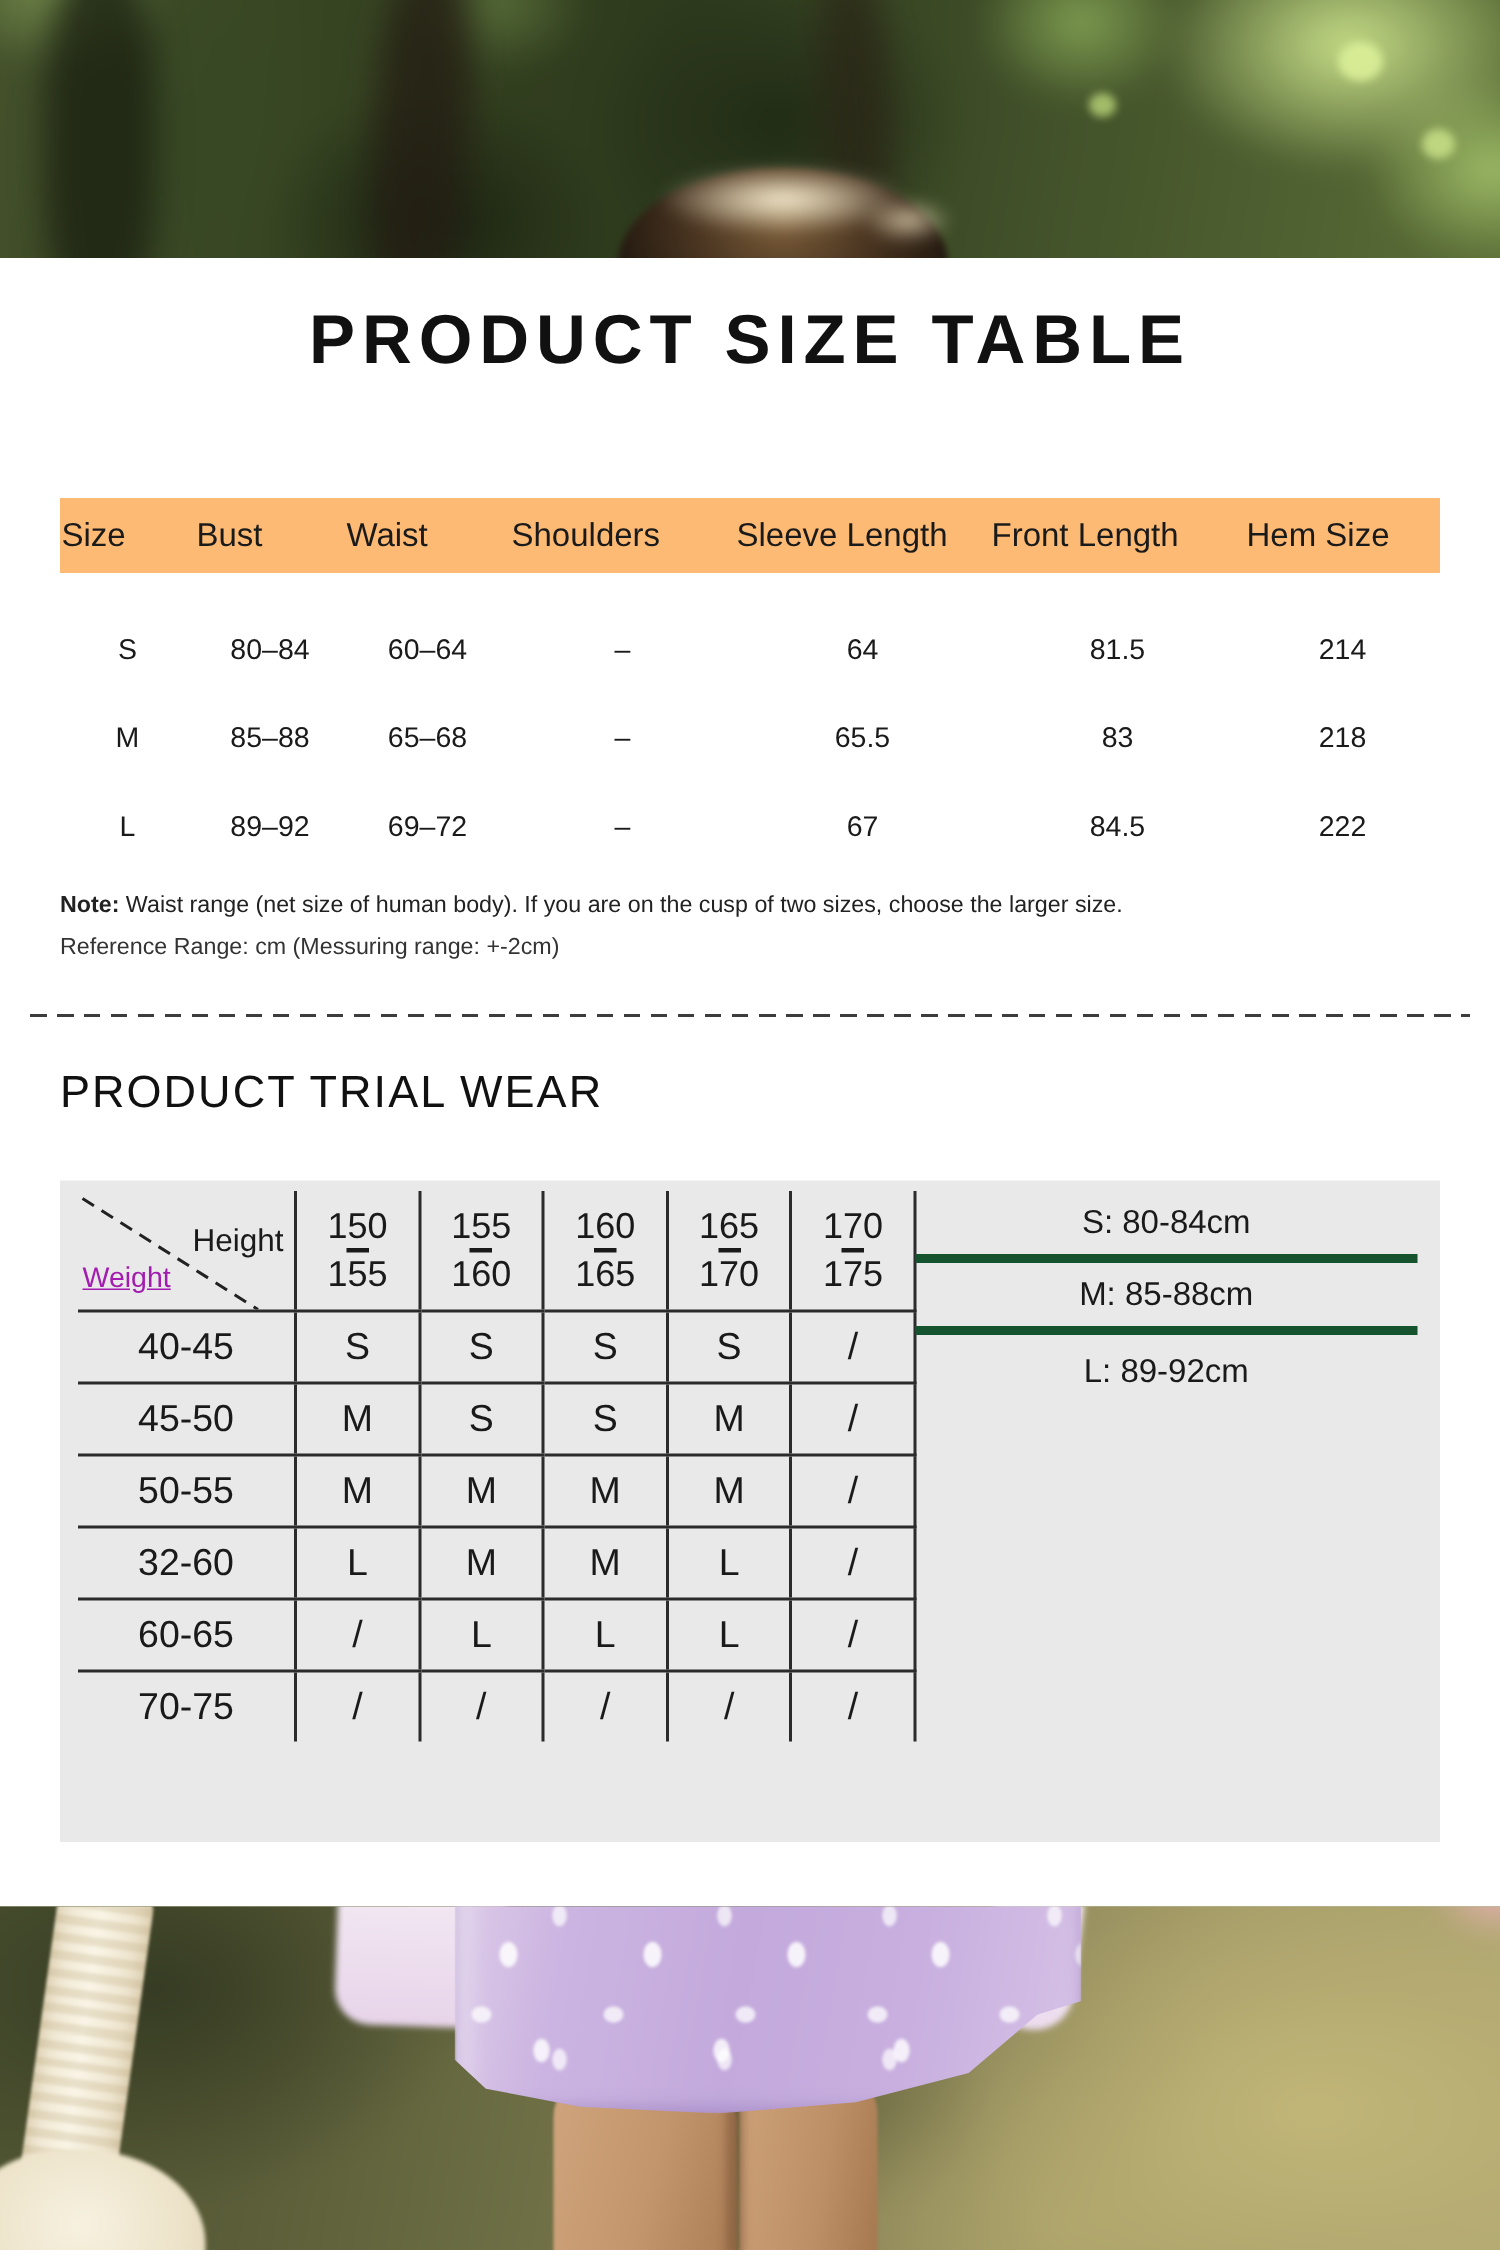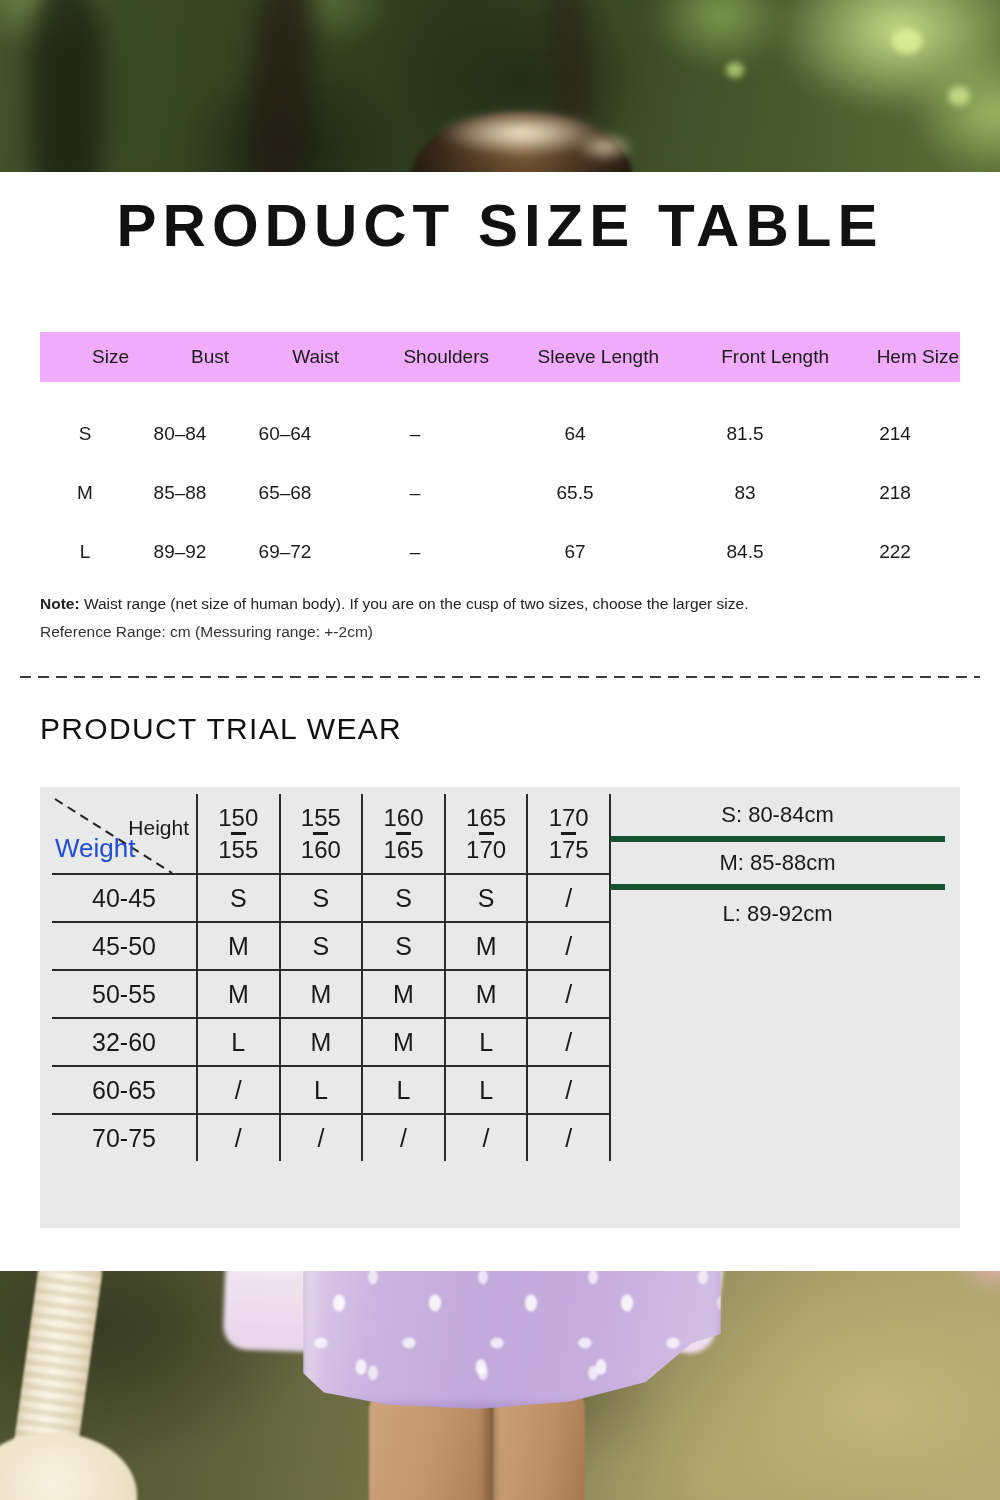--- a/index.html
+++ b/index.html
@@ -31,30 +31,30 @@
   .pt-head{position:absolute;left:412px;top:112px;width:220px;height:128px;filter:blur(2px);
     border-radius:50% 50% 45% 45%;
     background:radial-gradient(ellipse at 50% 28%, #7a5c38 0%, #4a3521 38%, #241a10 72%, #17110a 100%);}
   .pt-hl{position:absolute;left:438px;top:110px;width:168px;height:46px;filter:blur(5px);border-radius:50%;
     background:radial-gradient(closest-side, rgba(255,245,216,.95), rgba(255,245,216,0));}
   .pt-hl2{position:absolute;left:575px;top:132px;width:60px;height:30px;filter:blur(5px);border-radius:50%;
     background:radial-gradient(closest-side, rgba(240,225,190,.8), rgba(240,225,190,0));}
 
   
   .title{position:absolute;left:0;top:196px;width:1000px;margin:0;text-align:center;
-    font-size:60px;font-weight:bold;letter-spacing:.1em;color:#111;line-height:60px;}
+    font-size:46px;font-weight:bold;letter-spacing:.1em;color:#111;line-height:60px;}
   .subtitle{position:absolute;left:40px;top:712px;margin:0;font-size:30px;font-weight:normal;
     letter-spacing:.045em;color:#111;}
 
   
   .size-table{position:absolute;left:40px;top:332px;width:920px;border-collapse:collapse;table-layout:fixed;}
   .size-table col.c0{width:90px}.size-table col.c1{width:100px}.size-table col.c2{width:110px}
   .size-table col.c3{width:150px}.size-table col.c4{width:170px}.size-table col.c5{width:170px}
   .size-table col.c6{width:130px}
-  .size-table th{background:#f0abfc;height:48px;font-size:19px;font-weight:400;color:#1a1a1a;text-align:right;}
+  .size-table th{background:#fdba74;height:48px;font-size:22px;font-weight:400;color:#1a1a1a;text-align:left;}
   .size-table td{text-align:center;font-size:19px;color:#1a1a1a;line-height:59px;height:59px;padding:0;}
   .size-table tbody tr:first-child td{padding-top:22px;}
 
   .note{position:absolute;left:40px;top:593px;margin:0;font-size:15.5px;color:#222;line-height:21px;}
   .note b{font-weight:bold;}
   .ref{position:absolute;left:40px;top:621px;margin:0;font-size:15.5px;color:#333;line-height:21px;}
 
   .dashed{position:absolute;left:20px;top:676px;width:960px;height:2px;
     background:repeating-linear-gradient(90deg,#3d3d3d 0 11px,transparent 11px 18px);}
 
@@ -66,21 +66,21 @@
   .trial-table td{border-bottom:2px solid #2b2b2b;padding:0;text-align:center;vertical-align:middle;color:#1a1a1a;}
   .trial-table td + td{border-left:2px solid #2b2b2b;}
   .trial-table td:last-child{border-right:2px solid #2b2b2b;}
   .trial-table tr:last-child td{border-bottom:none;}
   .trial-table tr.tt-head td{height:79px;}
   .trial-table tr.tt-row td{height:46px;font-size:25px;}
   .trial-table td.wt{font-size:24px;}
   .diag{position:relative;}
   .diag svg{position:absolute;left:0;top:0;}
   .ax-h{position:absolute;right:7px;top:22px;font-size:21px;color:#1a1a1a;}
-  .ax-w{position:absolute;left:3px;bottom:9px;font-size:26px;color:#1d4ed8;}
+  .ax-w{position:absolute;left:3px;bottom:9px;font-size:19px;color:#a21caf;text-decoration:underline;}
   .hc{display:flex;flex-direction:column;align-items:center;justify-content:center;line-height:25px;font-size:24px;}
   .hc i{display:block;font-style:normal;width:15px;height:2.5px;background:#1a1a1a;margin:2px 0;}
 
   .trial-info{position:absolute;left:570px;top:7px;width:335px;}
   .ti-note{height:79px;border-bottom:2px solid #2b2b2b;box-sizing:border-box;display:flex;
     flex-direction:column;justify-content:center;padding-left:16px;}
   .ti-note .tl{font-size:15.5px;line-height:21px;color:#222;white-space:nowrap;
     transform:scaleX(.87);transform-origin:left center;width:360px;}
   .ti-size{height:48px;box-sizing:border-box;display:flex;align-items:center;justify-content:center;
     font-size:22px;color:#1a1a1a;}

